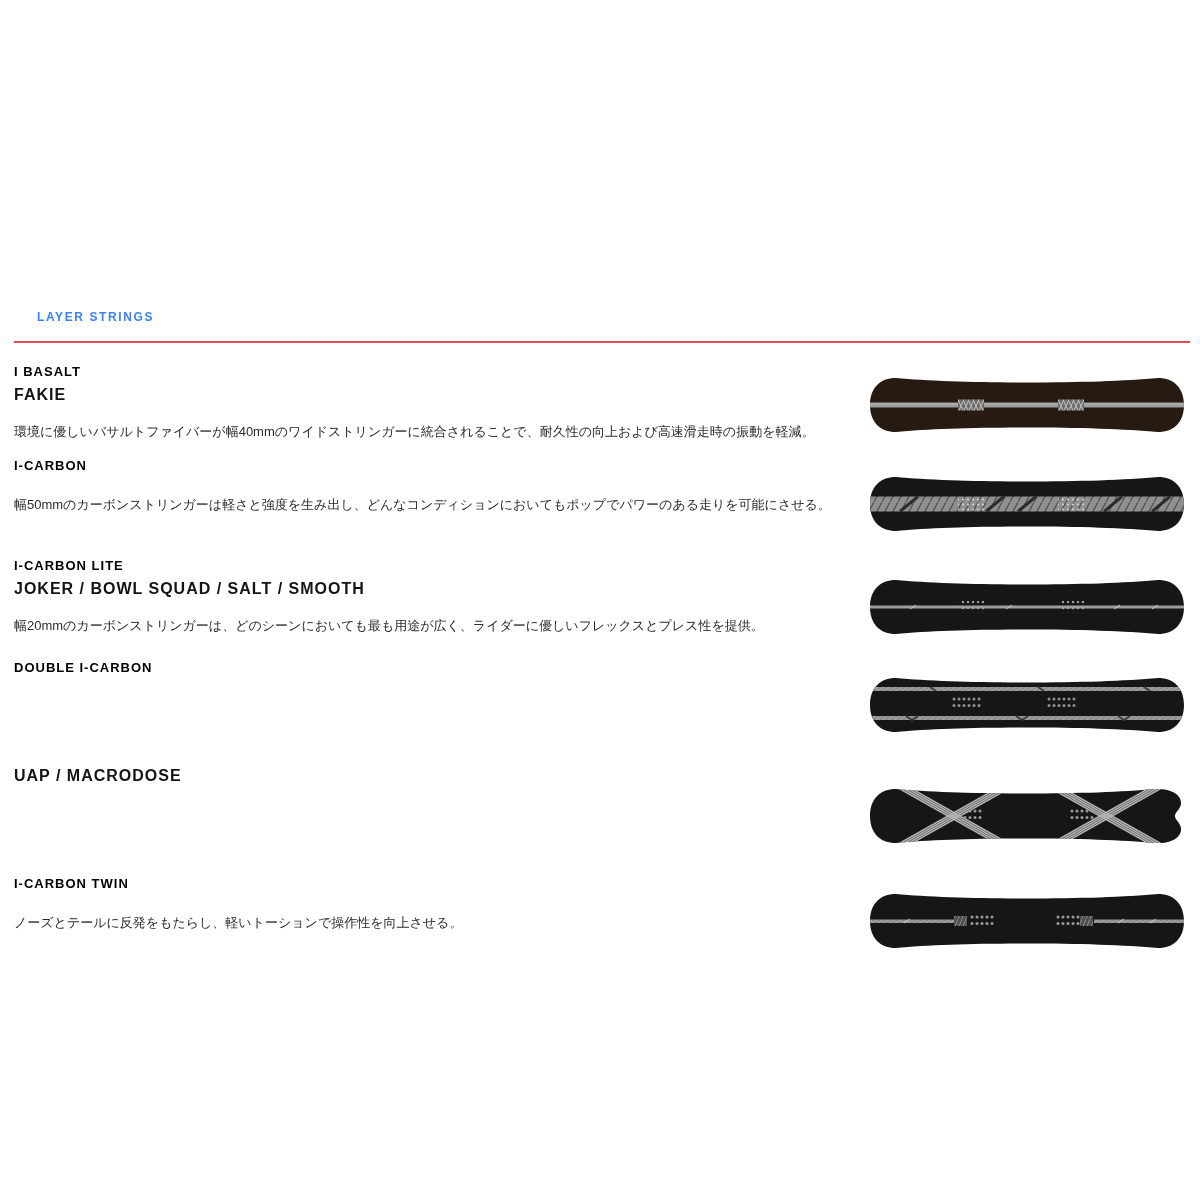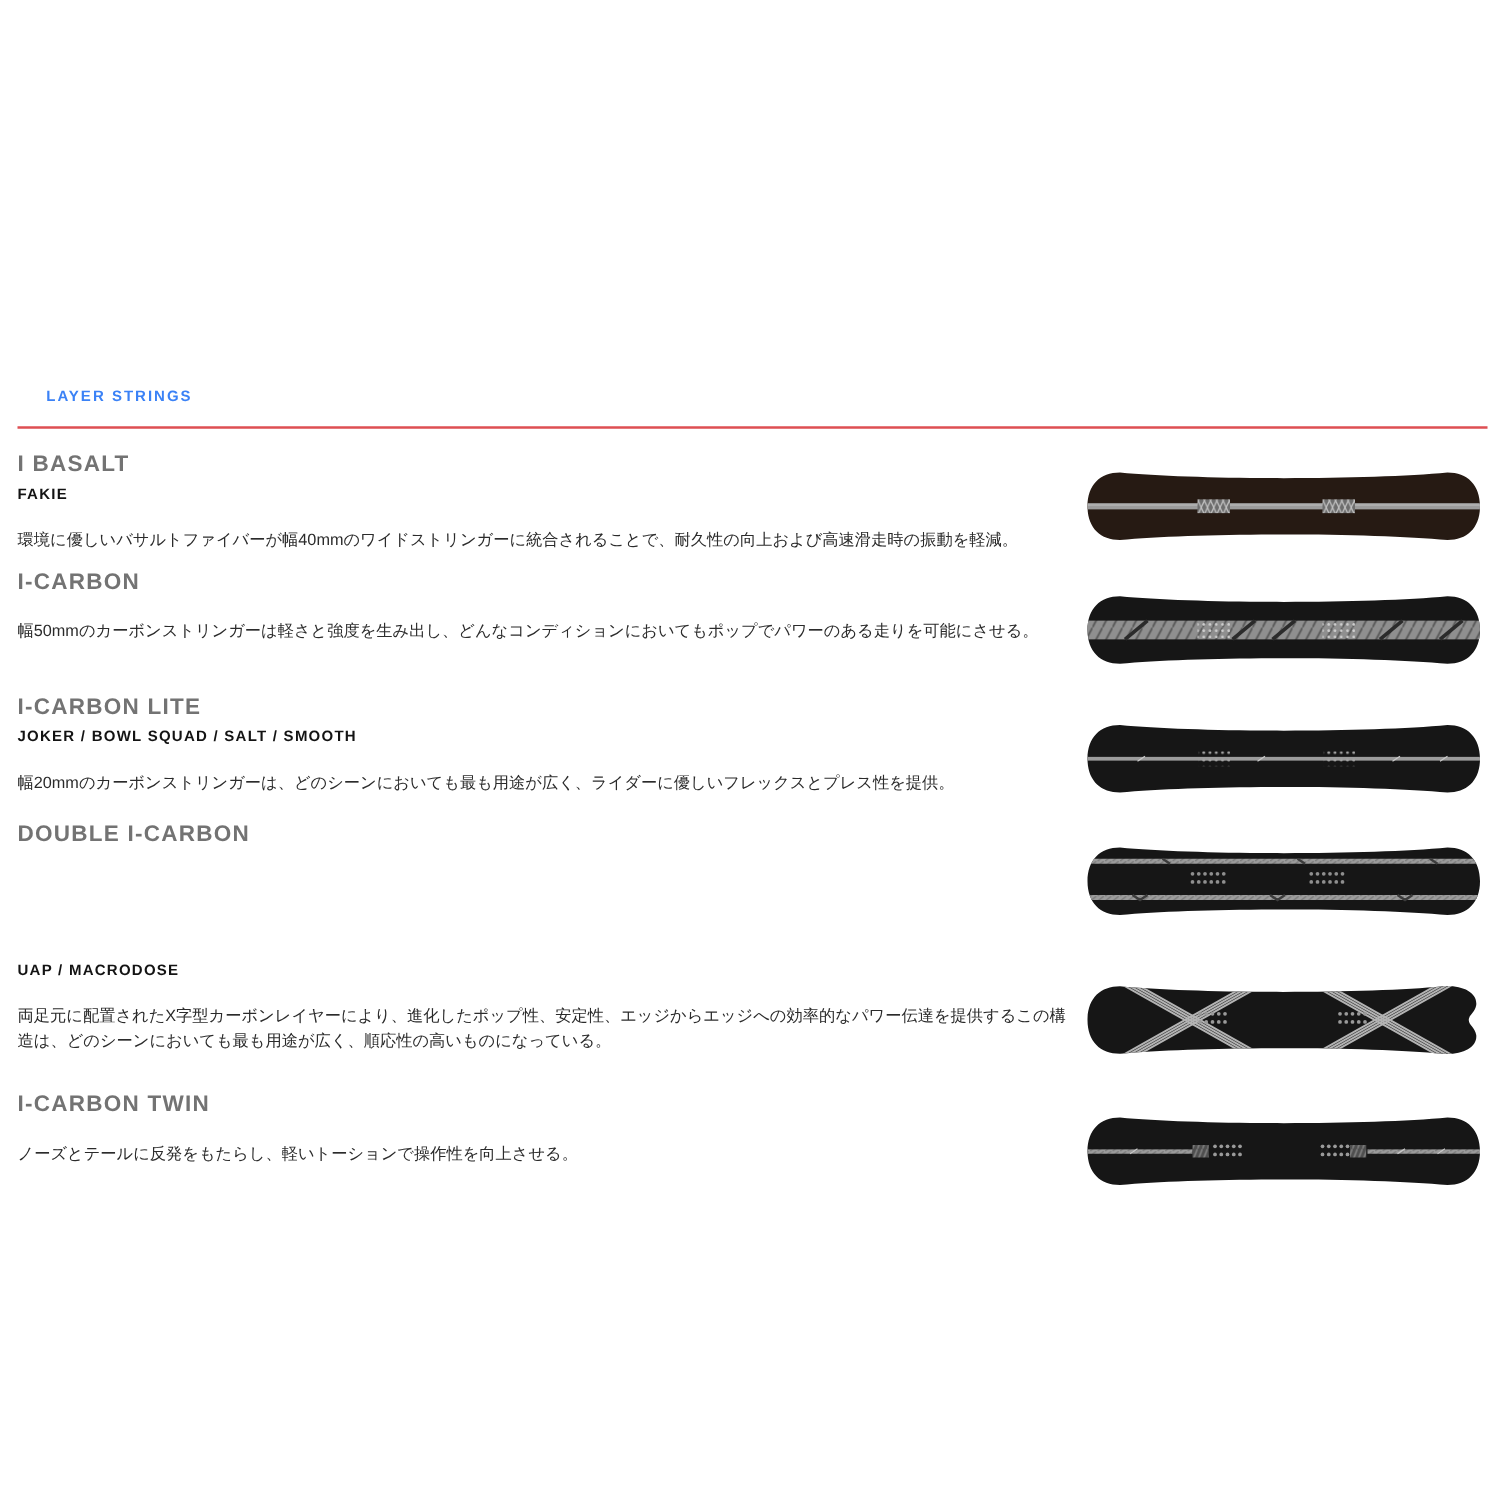--- a/index.html
+++ b/index.html
@@ -12,25 +12,25 @@
     position:absolute;left:14px;top:310px;
     color:#3b82f6;font-size:12px;font-weight:bold;letter-spacing:1.6px;margin-left:23px;
   }
   .rule{
     position:absolute;left:14px;top:341px;width:1176px;height:2px;
     background:#d7282d;opacity:.82;
   }
   .section{position:absolute;left:14px;width:1176px;}
   .s1{top:362px}.s2{top:456px}.s3{top:556px}.s4{top:658px}.s5{top:762px}.s6{top:874px}
   .sec-title{
-    margin:0;font-size:18px;line-height:19px;font-weight:bold;
-    letter-spacing:1px;color:#737373;
+    margin:0;font-size:13px;line-height:19px;font-weight:bold;
+    letter-spacing:1px;color:#000000;
   }
   .sec-models{
-    margin:7px 0 0;font-size:12px;line-height:14px;font-weight:bold;
+    margin:7px 0 0;font-size:16px;line-height:14px;font-weight:bold;
     letter-spacing:1px;color:#131313;
   }
   .sec-desc{
     margin:20px 0 0;font-size:13px;line-height:20px;color:#2b2b2b;
     max-width:848px;
   }
   .board{position:absolute;left:852px;width:322px;height:64px;}
   .s1 .board{top:11px}.s2 .board{top:16px}.s3 .board{top:19px}
   .s4 .board{top:15px}.s5 .board{top:22px}.s6 .board{top:15px}
   .board svg{display:block;width:322px;height:64px;}
@@ -175,21 +175,20 @@
             <circle cx="203" cy="32.5" r="1.5"></circle>
             <circle cx="208" cy="32.5" r="1.5"></circle>
         </g>
       </g>
     </svg>
   </div>
 </div>
 
 <div class="section s5">
   <div class="sec-models">UAP / MACRODOSE</div>
-  <p class="sec-desc">両足元に配置されたX字型カーボンレイヤーにより、進化したポップ性、安定性、エッジからエッジへの効率的なパワー伝達を提供するこの構造は、どのシーンにおいても最も用途が広く、順応性の高いものになっている。</p>
   <div class="board">
     <svg viewBox="0 0 322 64">
       <defs>
         <clipPath id="bc5">
             <path d="M30,5 C92,11 230,11 288,5 C304,4 316,10 315,20 C314,26 309,28 309,32 C309,36 314,38 315,44 C316,54 304,60 288,59 C230,53 92,53 30,59 C14,59 4,49 4,32 C4,15 14,5 30,5 Z"></path>
           </clipPath>
       </defs>
       <path d="M30,5 C92,11 230,11 288,5 C304,4 316,10 315,20 C314,26 309,28 309,32 C309,36 314,38 315,44 C316,54 304,60 288,59 C230,53 92,53 30,59 C14,59 4,49 4,32 C4,15 14,5 30,5 Z" fill="#161616"></path>
       <g clip-path="url(#bc5)">
         <g stroke="#b3b3b3" stroke-width="1.6">

